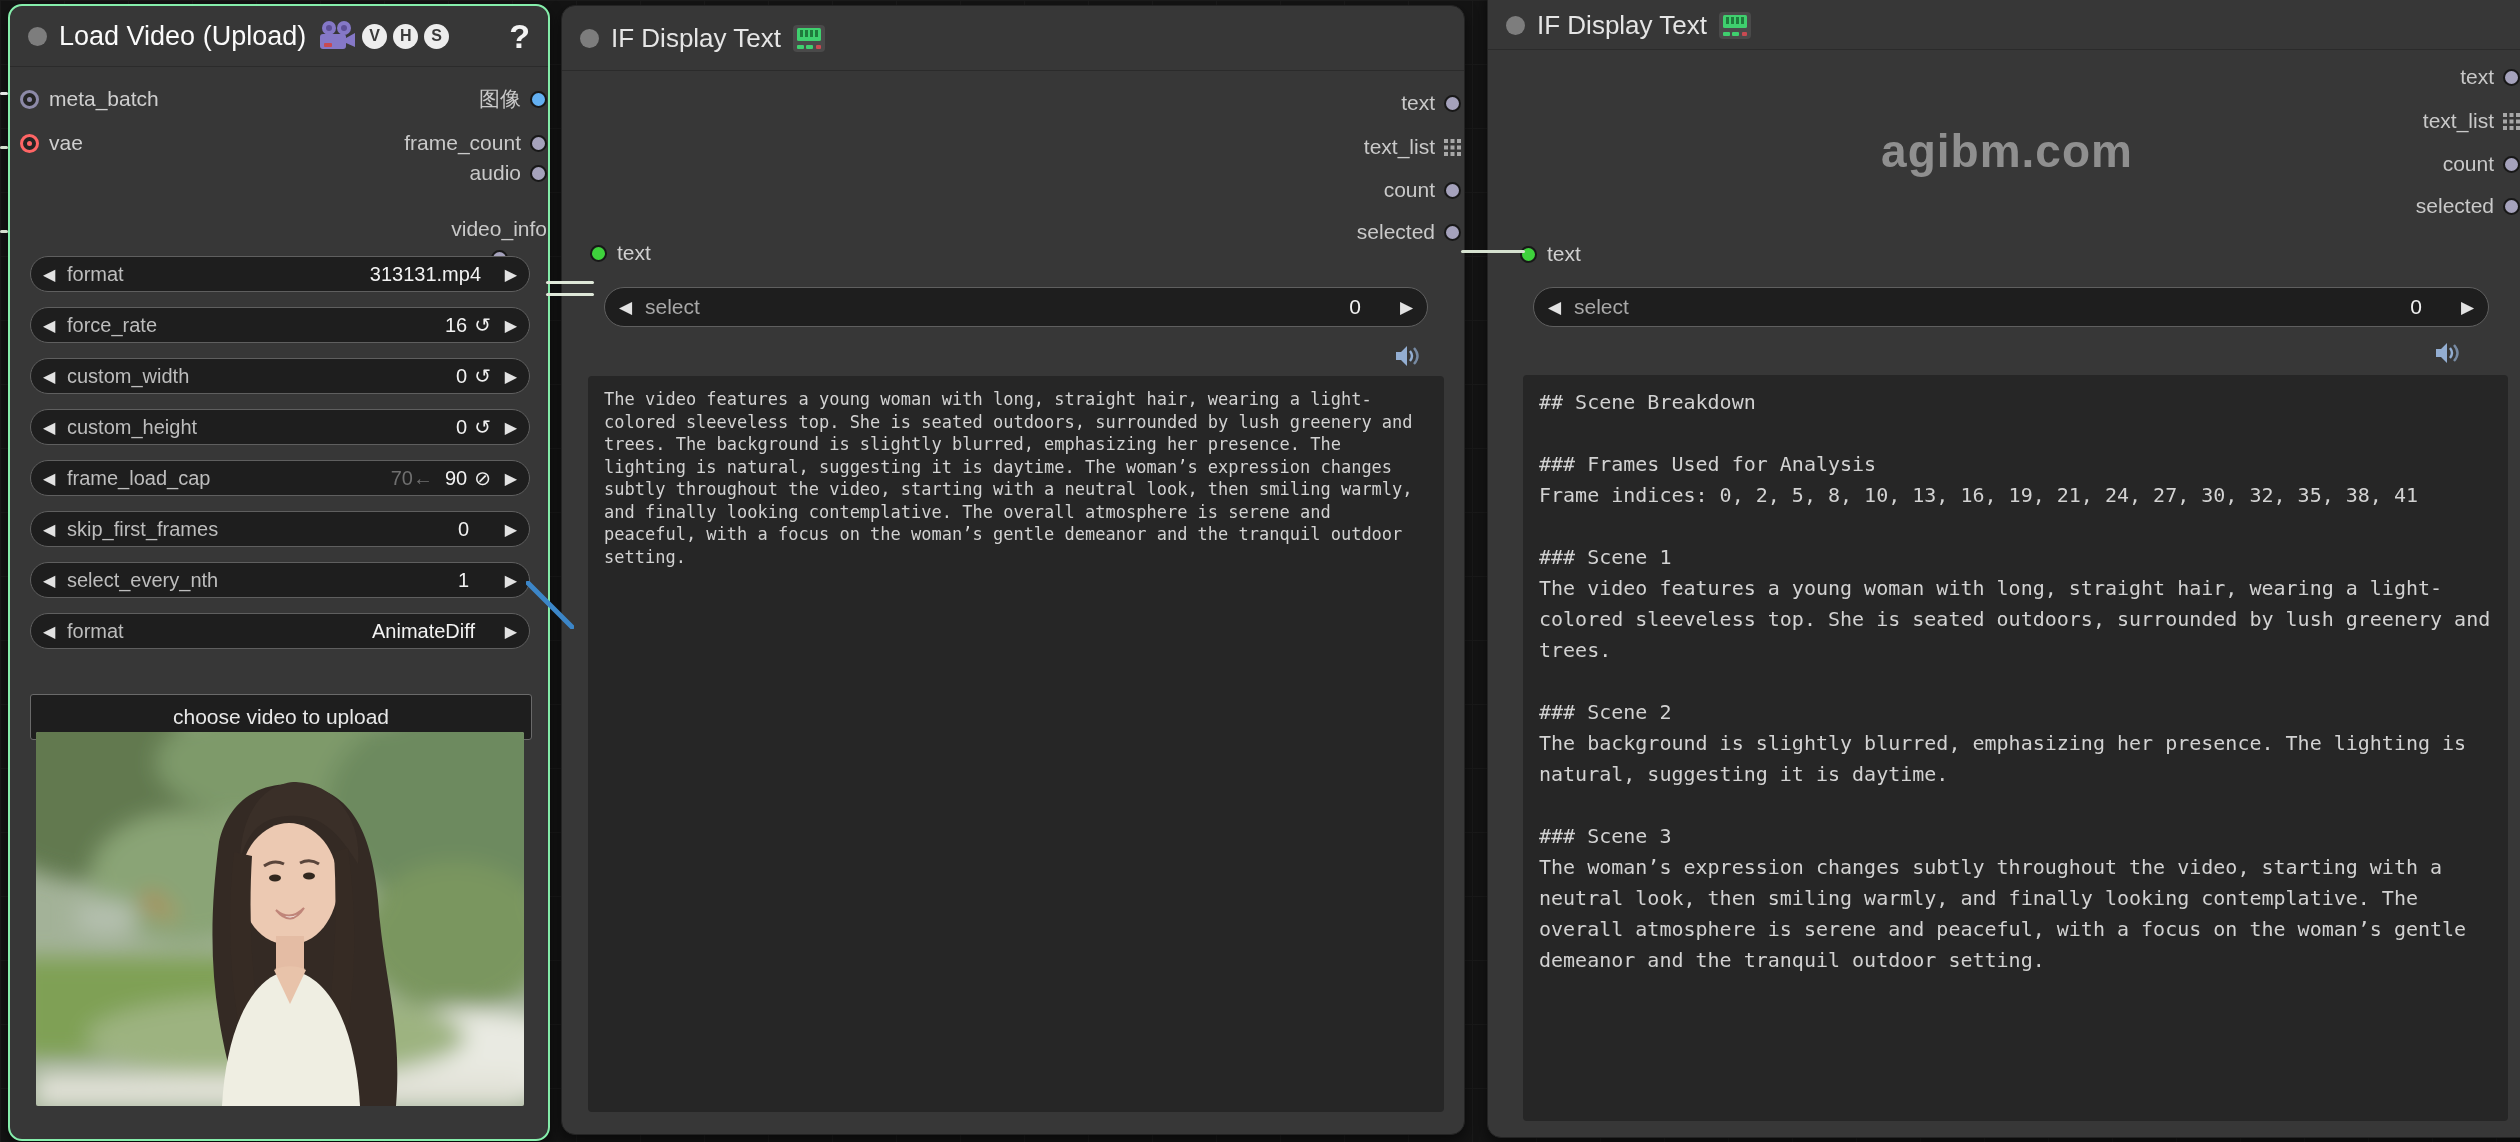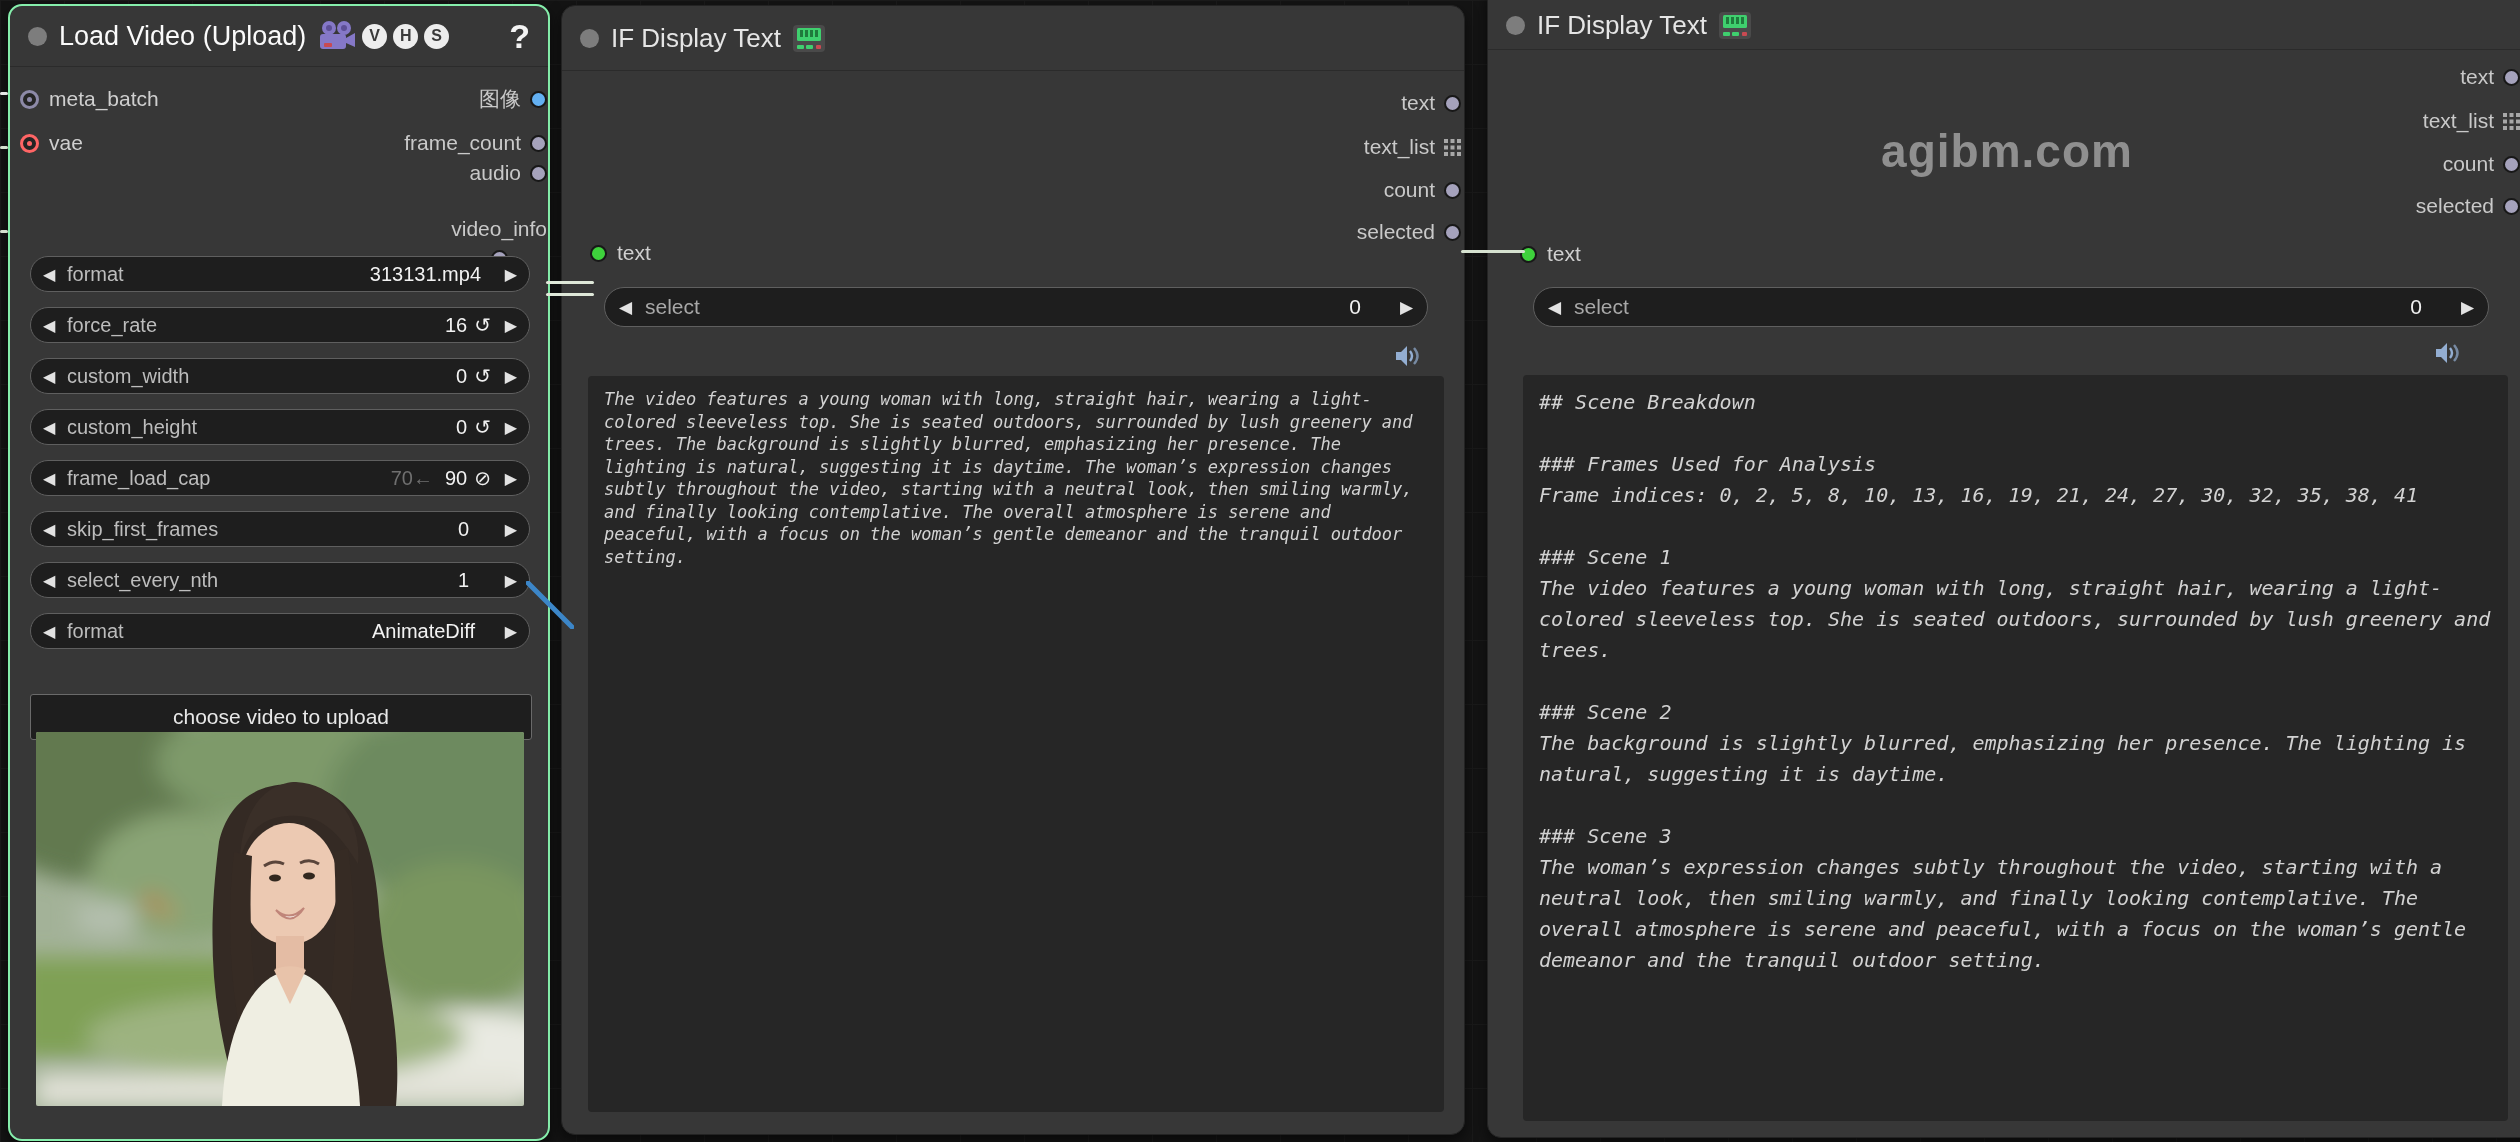--- a/index.html
+++ b/index.html
@@ -42,21 +42,21 @@
   .flex1{flex:1;}
   .ghost{color:#6f6f6f;margin-right:12px;font-size:20px;}
   .wval{color:#f2f2f2;}
   .sfx{color:#efefef;margin:0 4px 0 7px;font-size:20px;}
   .vbtn{position:absolute;background:#1e1e1e;border:1px solid #6a6a6a;border-radius:3px;color:#e8e8e8;
         font-size:21px;display:flex;align-items:center;justify-content:center;cursor:pointer;}
   .selpill{position:absolute;height:40px;border-radius:20px;background:#1e1e1e;border:1px solid #5f5f5f;
         display:flex;align-items:center;padding:0 14px;font-size:21px;color:#a8a8a8;box-sizing:border-box;}
   .selpill .arr{color:#e2e2e2;font-size:17px;width:26px;flex:none;}
   .ta{position:absolute;background:#262626;border-radius:4px;padding:12px 16px;box-sizing:border-box;
-      font-family:"DejaVu Sans Mono", monospace;color:#d2d2d2;white-space:pre-wrap;overflow:hidden;word-wrap:break-word;font-style:italic;}
+      font-family:"DejaVu Sans Mono", monospace;color:#d2d2d2;white-space:pre-wrap;overflow:hidden;word-wrap:break-word;}
   .ta.mid{font-size:17px;line-height:22.5px;}
   .ta.rgt{font-size:20px;line-height:31px;}
   .wm{position:absolute;font-size:46px;font-weight:bold;color:#8f8f8f;letter-spacing:1px;transform:translate(-50%,-50%);}
   .wire{position:absolute;height:3px;border-radius:2px;z-index:60;}
   .speaker{position:absolute;z-index:5;}
   .previmg{position:absolute;border-radius:2px;overflow:hidden;}
 </style>
 </head>
 <body>
 

